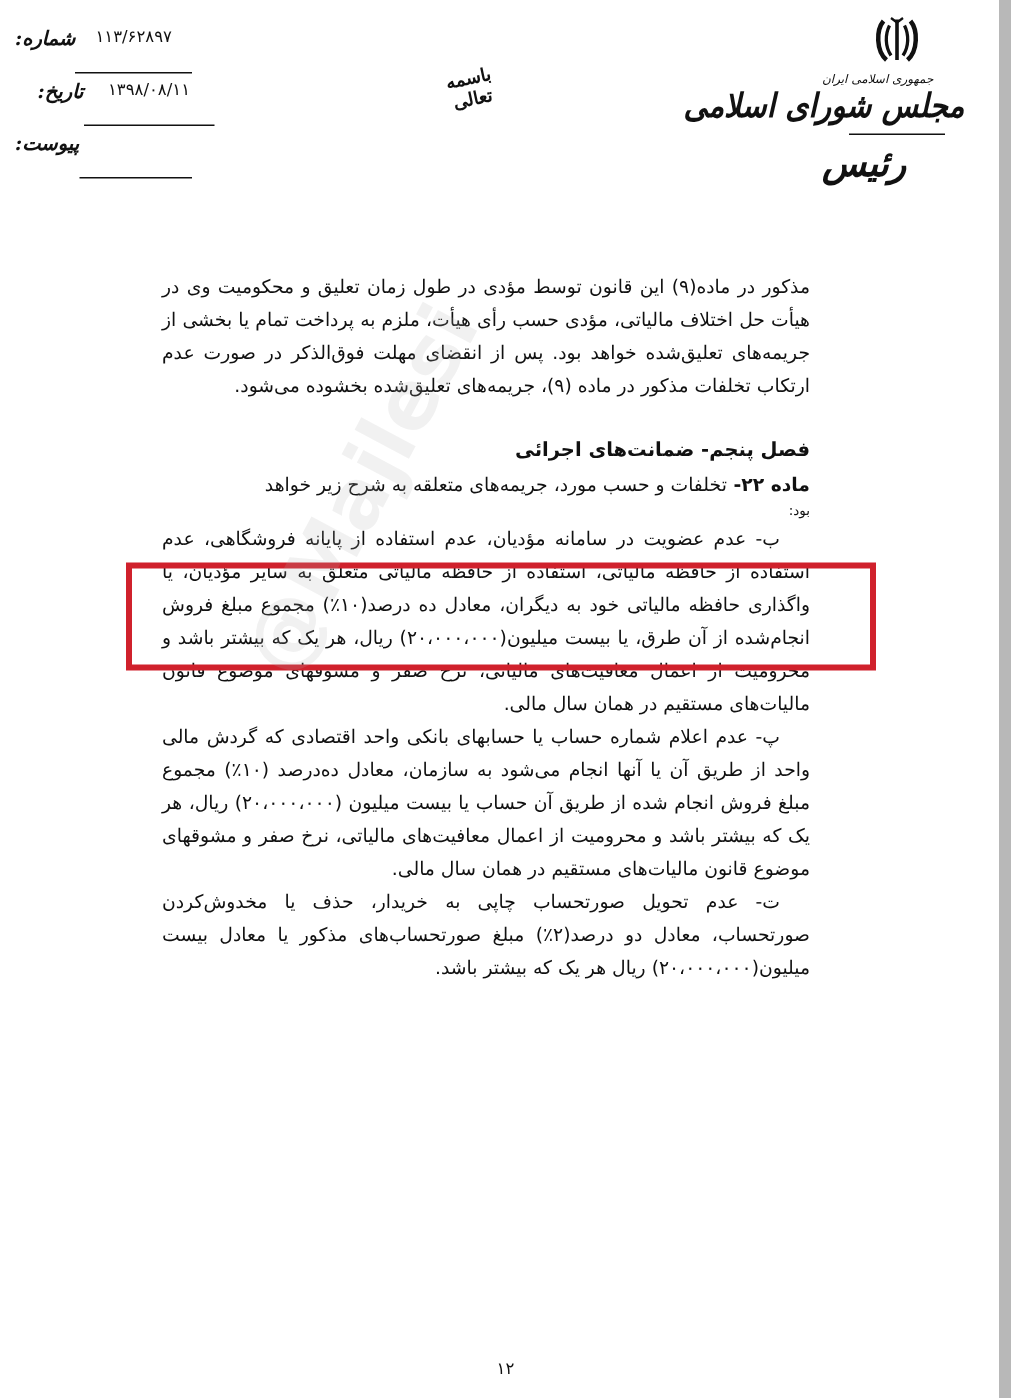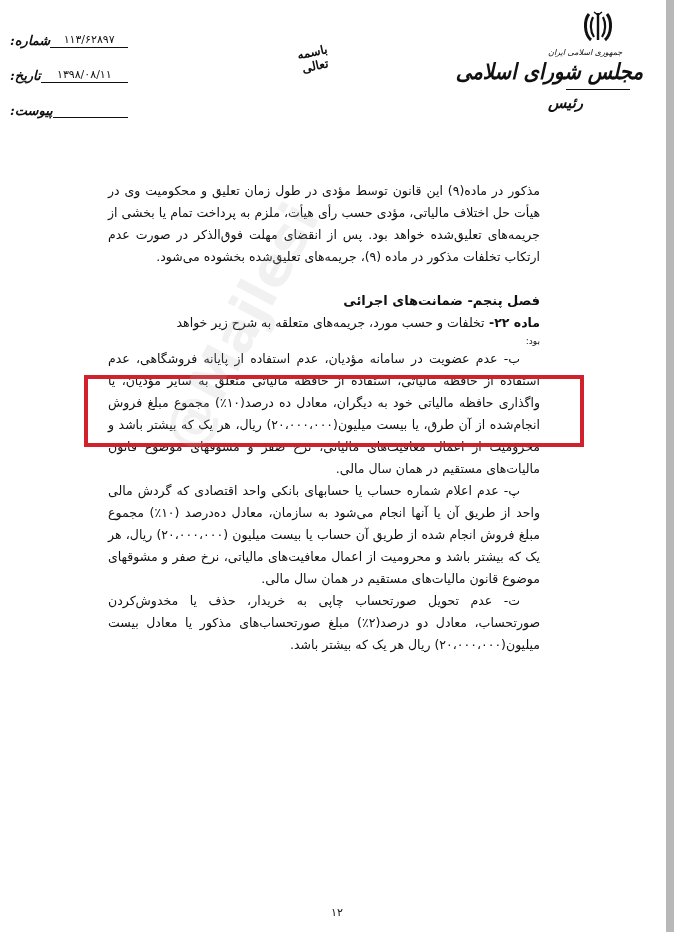--- a/index.html
+++ b/index.html
@@ -13,36 +13,36 @@
   }
   .right-edge {
     position: absolute; top: 0; right: 0;
     width: 8px; height: 932px;
     background: #b8b8b8;
   }
   
   .header { position: absolute; top: 0; left: 0; width: 674px; height: 170px; }
   .meta-block { position: absolute; left: 8px; top: 18px; width: 120px; }
   .meta-row {
-    display: flex; flex-direction: row-reverse; align-items: flex-end;
+    display: flex; flex-direction: row-reverse; align-items: flex-start;
     height: 30px; direction: rtl;
   }
   .meta-label {
     font-family: "DejaVu Serif", serif;
     font-size: 13px; font-style: italic; font-weight: bold;
     white-space: nowrap; margin-left: 2px;
   }
   .meta-value {
     flex: 1; text-align: center;
     font-size: 11px; letter-spacing: 1px;
     border-bottom: 1px solid #111;
-    direction: ltr; padding-bottom: 1px; min-height: 13px;
+    direction: ltr; padding-bottom: 17px; min-height: 13px;
   }
   .meta-row:nth-child(1) { position: absolute; top: 0; left: 0; width: 120px; }
-  .meta-row:nth-child(2) { position: absolute; top: 35px; left: 0; width: 120px; }
+  .meta-row:nth-child(2) { position: absolute; top: 35px; left: 15px; width: 120px; }
   .meta-row:nth-child(3) { position: absolute; top: 70px; left: 0; width: 120px; }
 
   .bismillah {
     position: absolute; left: 290px; top: 45px; width: 50px; height: 40px;
     font-family: "DejaVu Serif", serif; font-size: 12px; font-weight: bold;
     text-align: center; line-height: 14px; direction: rtl;
     transform: rotate(-12deg);
   }
   .emblem-block {
     position: absolute; left: 548px; top: 10px; width: 100px; height: 160px;
@@ -57,21 +57,21 @@
   }
   .emblem-line2 {
     font-family: "DejaVu Serif", serif; font-size: 22px; font-weight: bold; font-style: italic;
     line-height: 24px; white-space: nowrap; margin-top: 2px;
     transform: scaleX(0.9);
   }
   .emblem-rule {
     width: 64px; height: 1px; background: #111; margin: 6px auto 4px auto;
   }
   .emblem-line3 {
-    font-family: "DejaVu Serif", serif; font-size: 15px; font-weight: bold; font-style: italic;
+    font-family: "DejaVu Serif", serif; font-size: 24px; font-weight: bold; font-style: italic;
   }
 
   
   .content {
     position: absolute; left: 108px; top: 180px; width: 432px;
     direction: rtl; text-align: justify;
     font-family: "DejaVu Sans", sans-serif;
     font-size: 12.5px; line-height: 22px;
   }
   .content p { margin: 0; text-align-last: right; }

